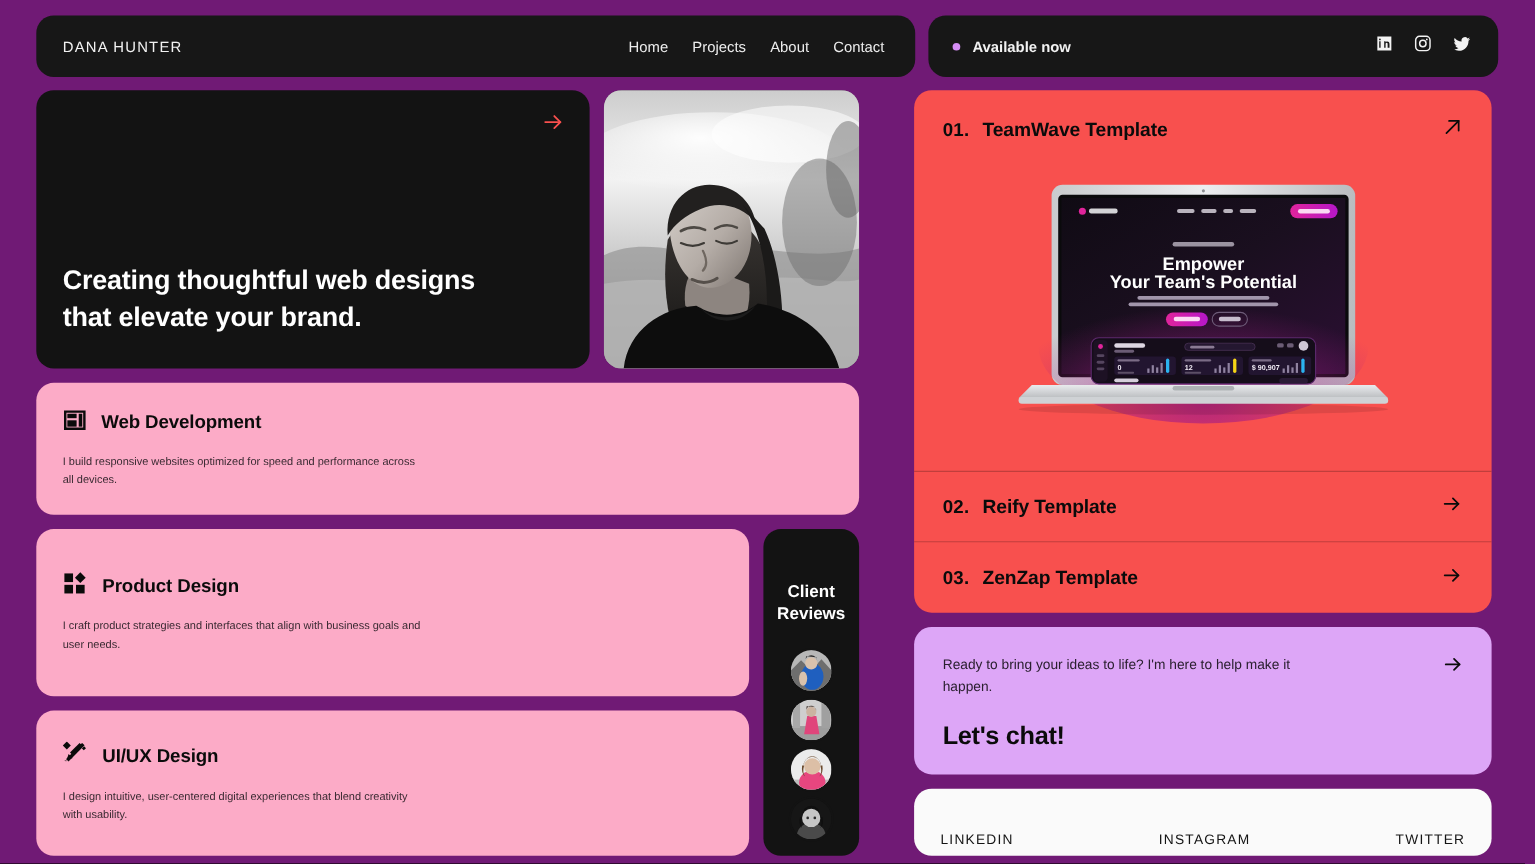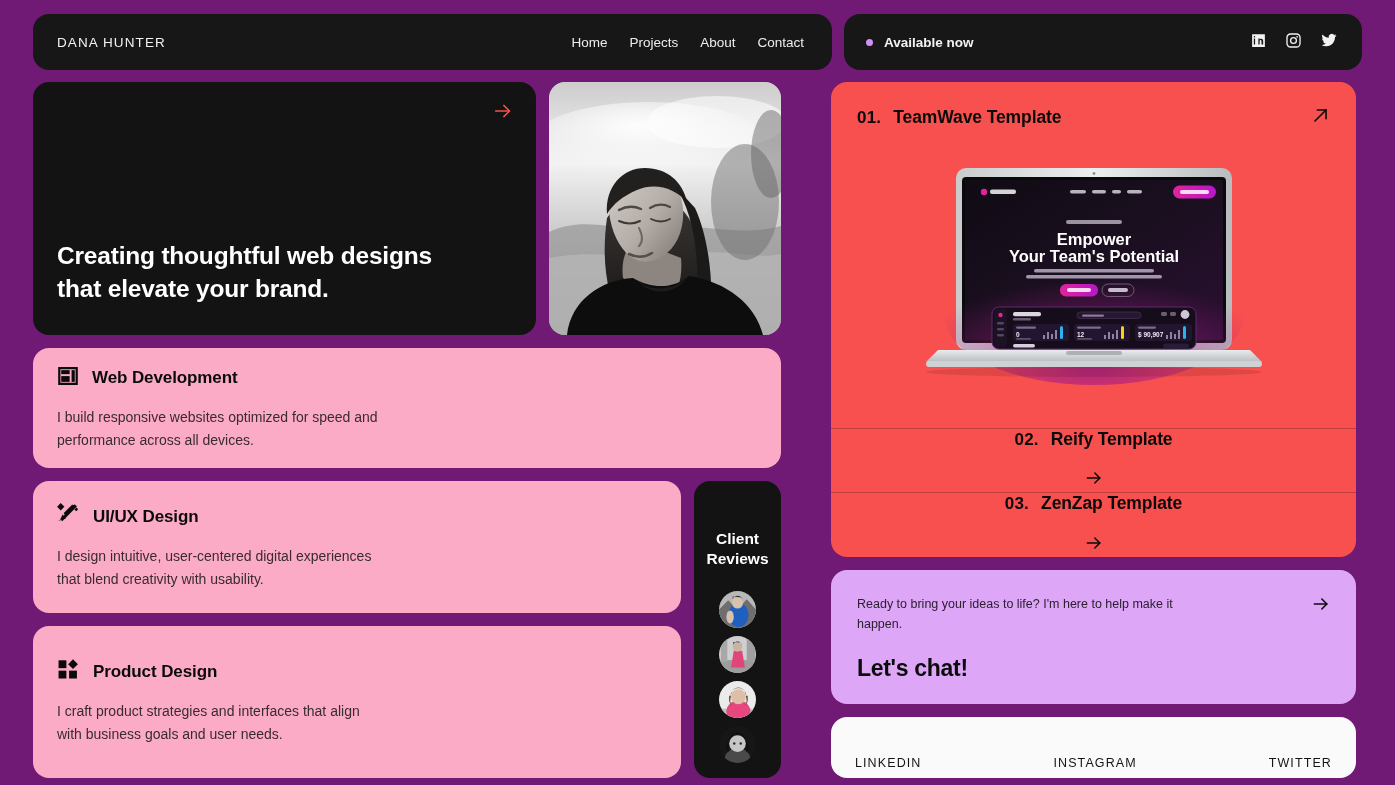--- a/index.html
+++ b/index.html
@@ -161,21 +161,21 @@
   }
   .svc-icon { display: block; color: #0b0b0b; flex: 0 0 auto; }
   .svc-title {
     color: #0b0b0b;
     font-size: 17px;
     font-weight: 700;
     letter-spacing: -0.1px;
   }
   .svc-desc {
     color: #3a2a32;
-    font-size: 14px;
+    font-size: 10px;
     line-height: 1.62;
     max-width: 330px;
   }
 
   .mid-row {
     display: flex;
     gap: 13px;
     flex: 1 1 auto;
   }
   .svc-col {
@@ -249,21 +249,20 @@
     justify-content: center;
     padding-bottom: 6px;
   }
   .proj-item {
     height: 65px;
     padding: 0 26px;
     display: flex;
     align-items: center;
     justify-content: space-between;
     border-top: 1px solid rgba(0,0,0,0.22);
-    flex-direction: column;
   }
 
   
   .cta {
     background: #dda6f7;
     border-radius: 16px;
     padding: 24px 26px 22px 26px;
     position: relative;
     display: flex;
     flex-direction: column;
@@ -430,52 +429,52 @@
           </span>
           <div class="svc-title">Web Development</div>
         </div>
         <div class="svc-desc">I build responsive websites optimized for speed and performance across all devices.</div>
       </div>
 
       <div class="mid-row">
 
         <div class="svc-col">
 
+          <div class="svc svc-3">
+            <div class="svc-head">
+              <span class="svc-icon">
+                <svg width="23" height="23" viewBox="0 0 24 24" fill="currentColor" aria-hidden="true">
+                  <rect x="1.6" y="2.4" width="8.2" height="8.2"></rect>
+                  <rect x="1.6" y="13.2" width="8.2" height="8.2"></rect>
+                  <rect x="12.6" y="13.2" width="8.2" height="8.2"></rect>
+                  <path d="M16.7 1.3l5.1 5.1-5.1 5.1-5.1-5.1z"></path>
+                </svg>
+              </span>
+              <div class="svc-title">Product Design</div>
+            </div>
+            <div class="svc-desc">I craft product strategies and interfaces that align with business goals and user needs.</div>
+          </div>
+
           <div class="svc svc-2">
             <div class="svc-head">
               <span class="svc-icon">
                 <svg width="23" height="23" viewBox="0 0 24 24" fill="currentColor" aria-hidden="true">
                   <path d="M17.6 1.9l1.7 1.7-2.1 2.1-1.7-1.7zM20.3 4.6l1.8 1.8-2.1 2.1-1.8-1.8z"></path>
                   <path d="M3.2 19.1l2.4-7.2 3.9 3.9-7.2 2.4a.5.5 0 0 1-.6-.6z"></path>
                   <path d="M6.9 10.6l9.1-9.1 2.4 2.4-9.1 9.1z" transform="rotate(0)"></path>
                   <path d="M2.1 2.6l2.2-2 15.6 15.7-2.1 2.1z" opacity="0"></path>
                   <path d="M2.6 3.1l2-2 17 17-2 2z" fill="none"></path>
                   <path d="M3.4 2.1l17.9 17.9-2.2 2.2L1.2 4.3z" opacity="0"></path>
                   <rect x="10.4" y="-0.6" width="3.2" height="21.6" transform="rotate(45 12 10.2)"></rect>
                   <rect x="1.2" y="1.2" width="5.4" height="5.4" transform="rotate(45 3.9 3.9)"></rect>
                 </svg>
               </span>
               <div class="svc-title">UI/UX Design</div>
             </div>
             <div class="svc-desc">I design intuitive, user-centered digital experiences that blend creativity with usability.</div>
-          </div>
-
-          <div class="svc svc-3">
-            <div class="svc-head">
-              <span class="svc-icon">
-                <svg width="23" height="23" viewBox="0 0 24 24" fill="currentColor" aria-hidden="true">
-                  <rect x="1.6" y="2.4" width="8.2" height="8.2"></rect>
-                  <rect x="1.6" y="13.2" width="8.2" height="8.2"></rect>
-                  <rect x="12.6" y="13.2" width="8.2" height="8.2"></rect>
-                  <path d="M16.7 1.3l5.1 5.1-5.1 5.1-5.1-5.1z"></path>
-                </svg>
-              </span>
-              <div class="svc-title">Product Design</div>
-            </div>
-            <div class="svc-desc">I craft product strategies and interfaces that align with business goals and user needs.</div>
           </div>
         </div>
 
         <div class="reviews">
           <div class="reviews-title">
             <div>Client</div>
             <div>Reviews</div>
           </div>
           <div class="avatars">
 

